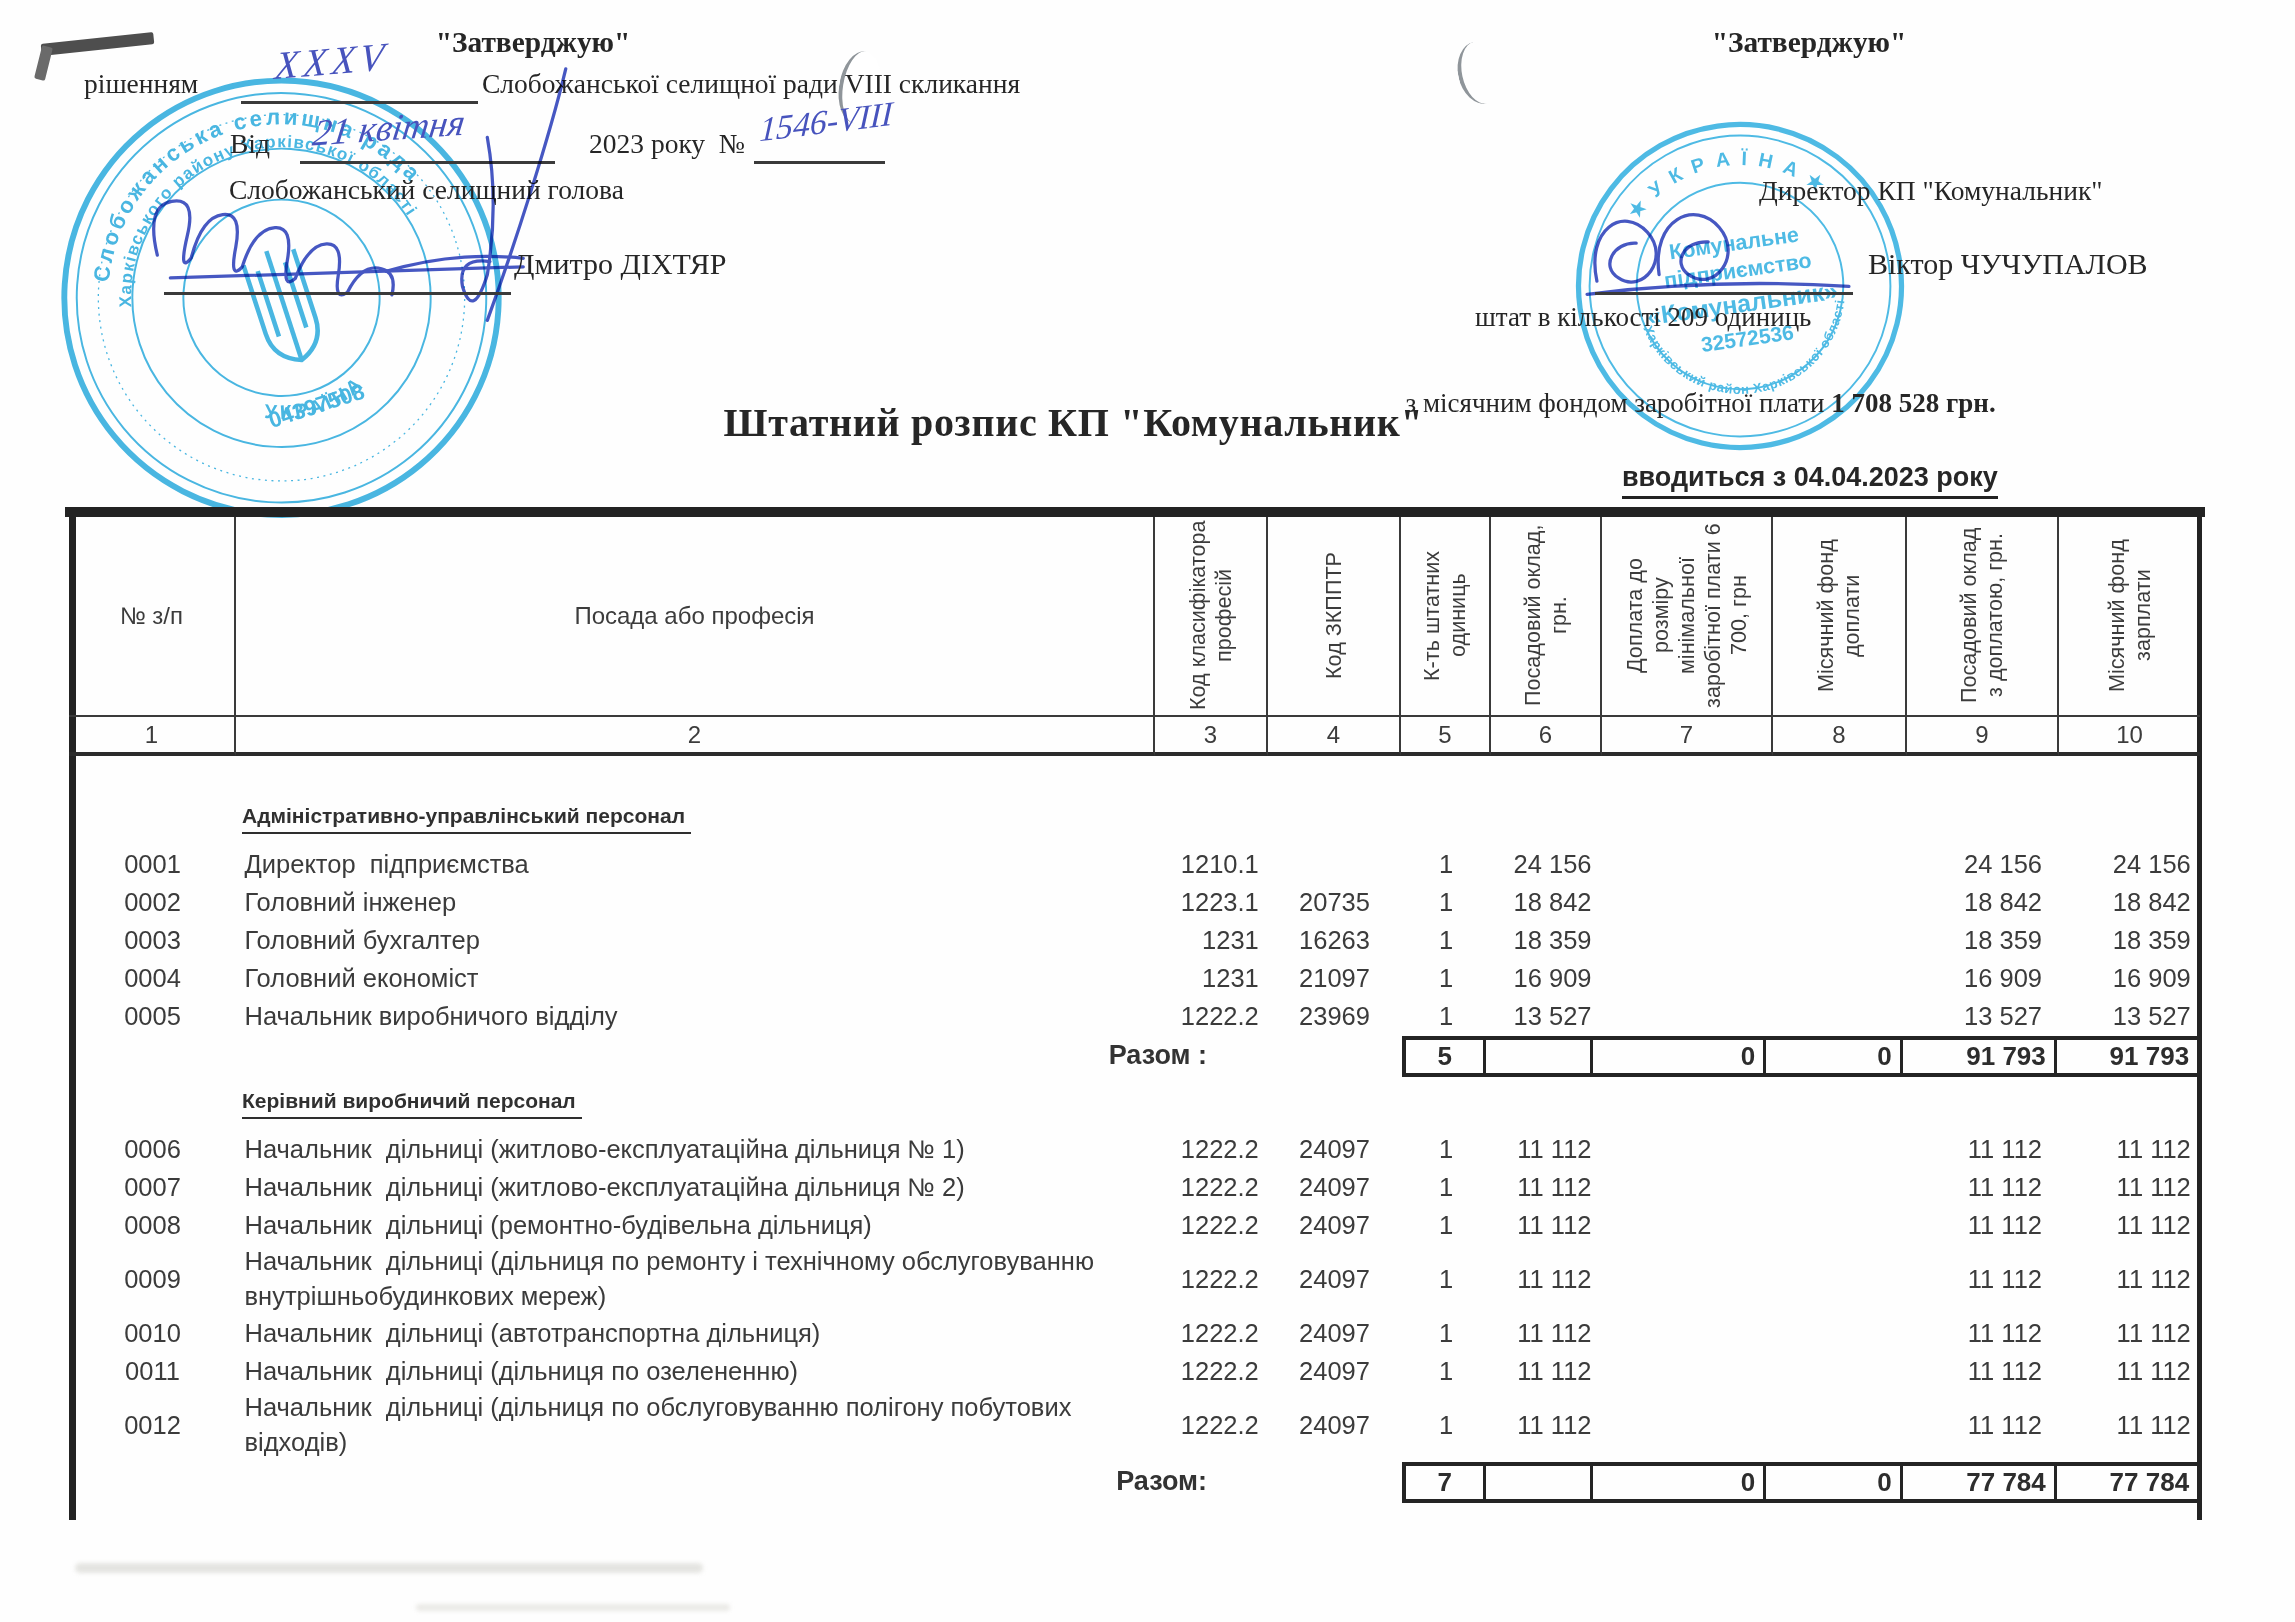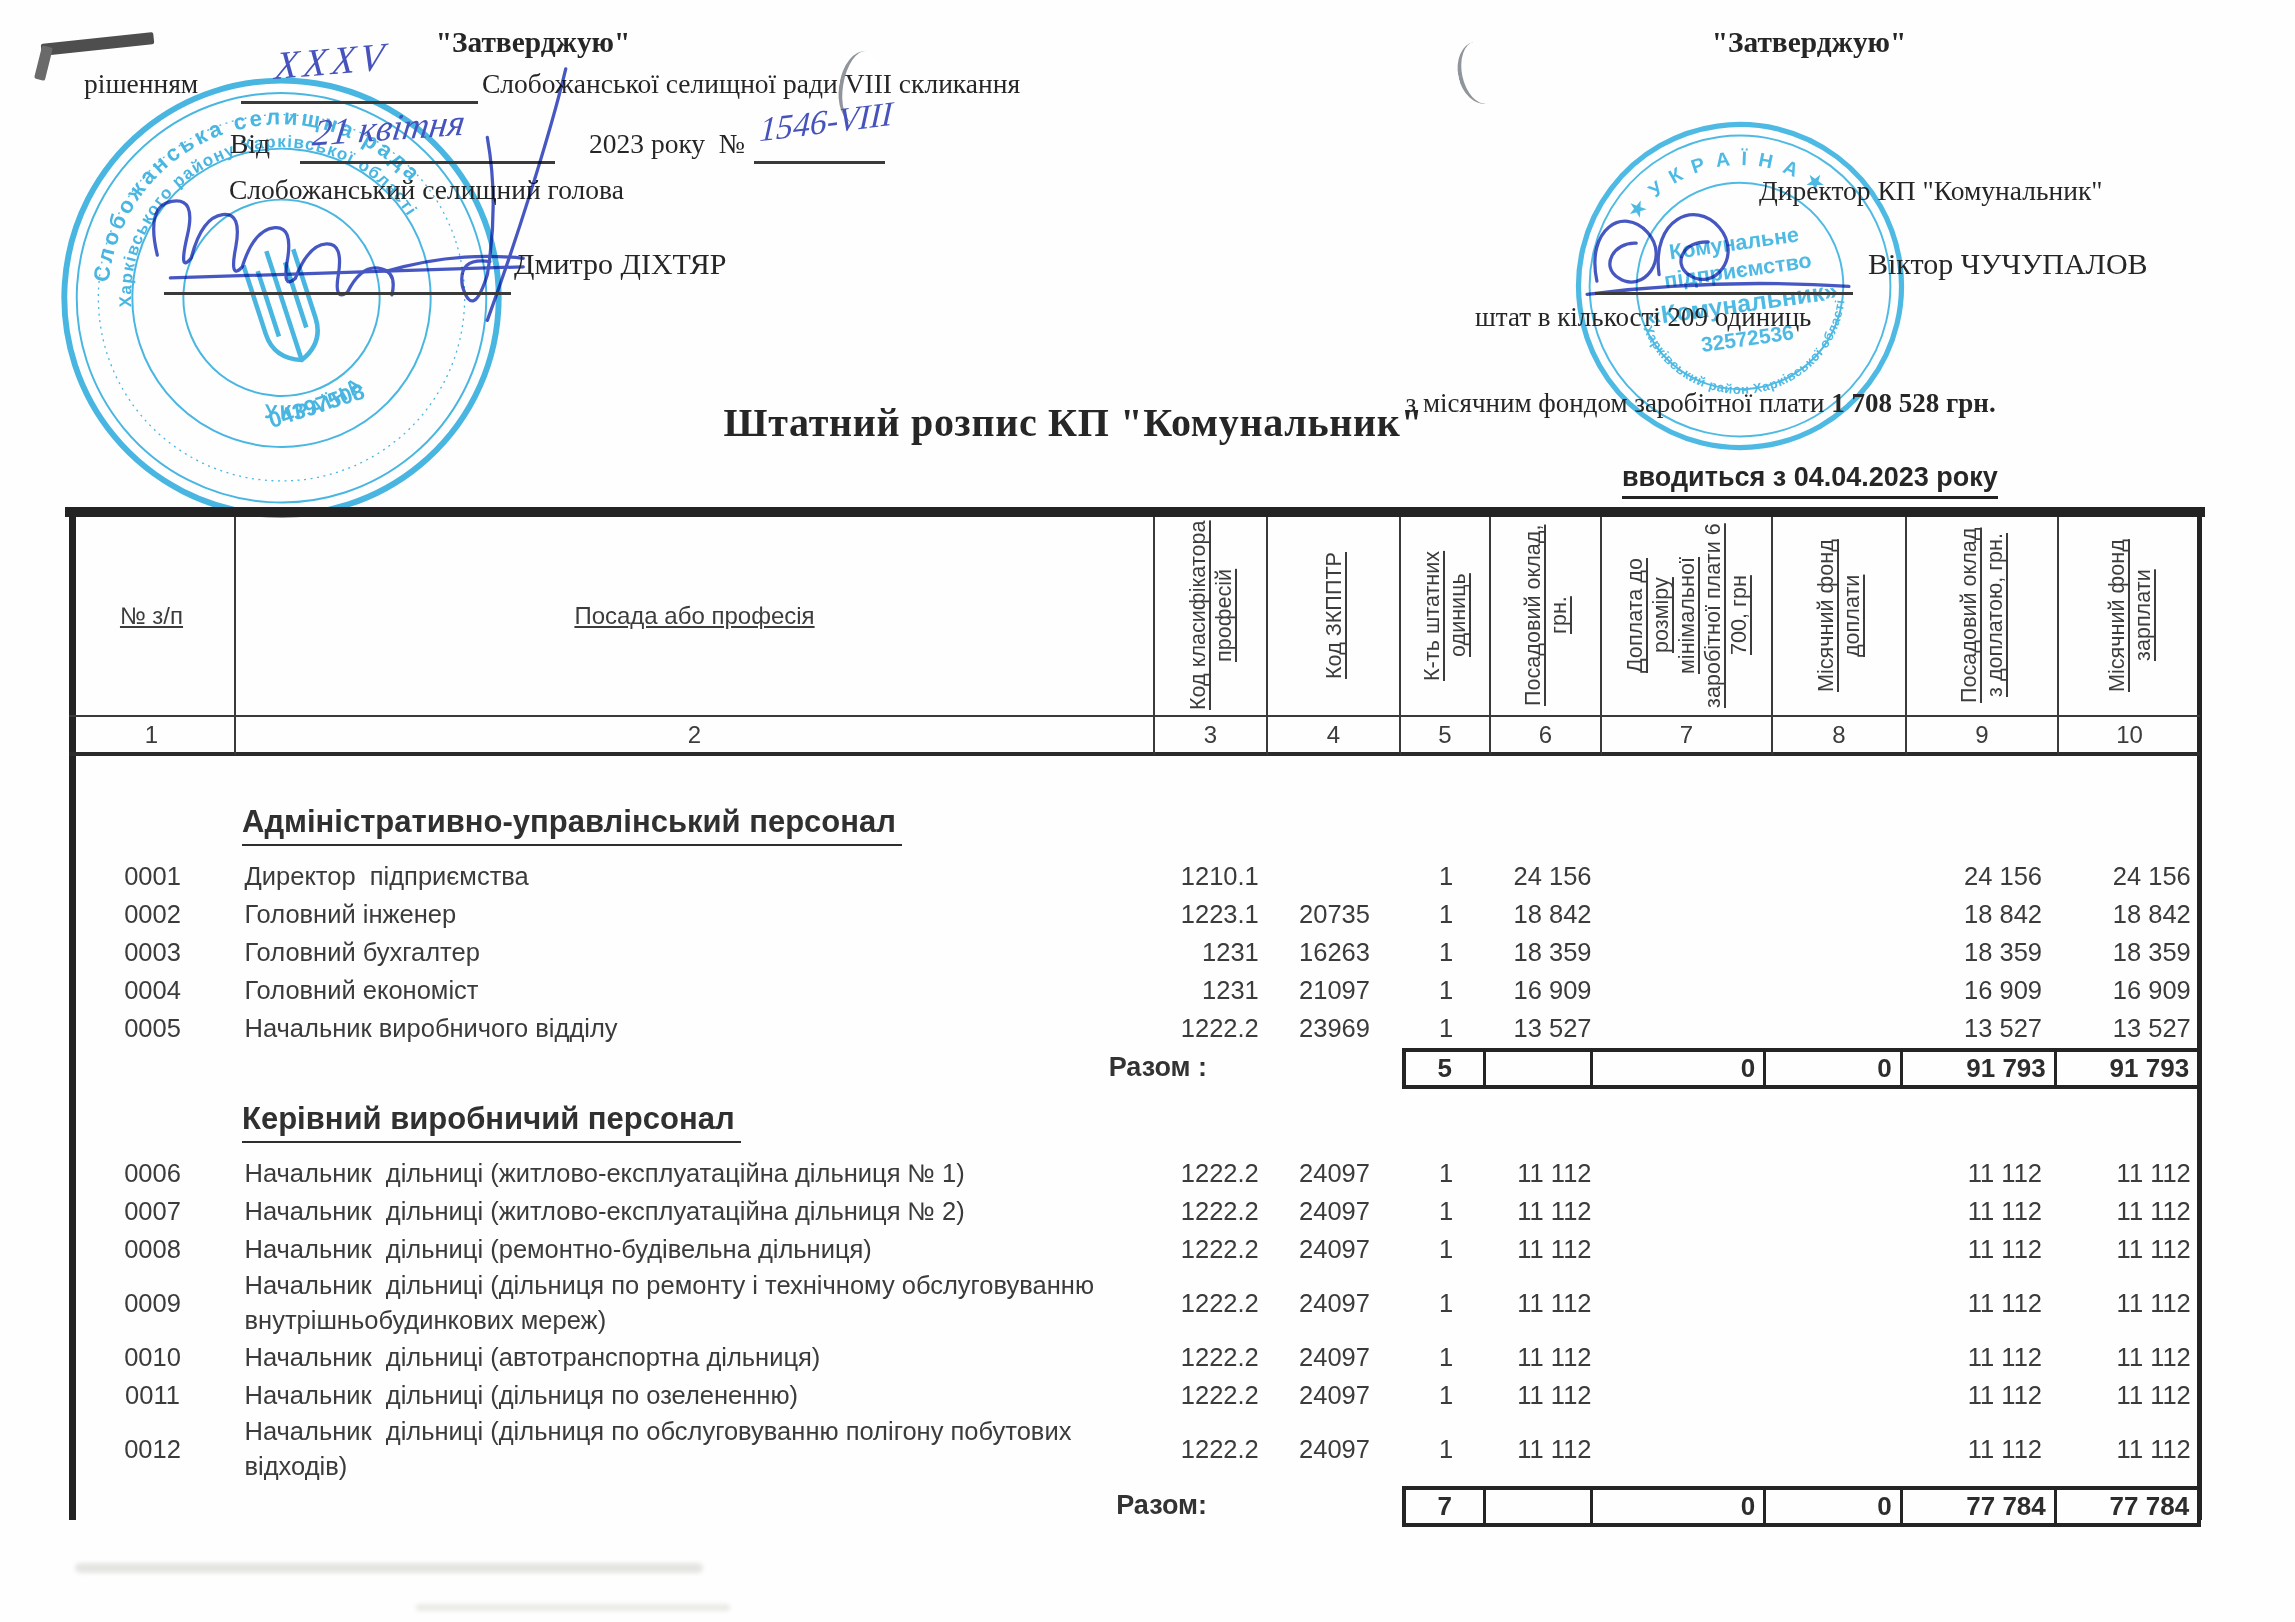--- a/index.html
+++ b/index.html
@@ -14,35 +14,35 @@
   .title{font-weight:bold;font-size:40px;text-align:center;letter-spacing:0.7px;}
   .effective{font-family:"Liberation Sans",sans-serif;font-weight:bold;font-size:27px;
              border-bottom:3.3px solid #222;padding-bottom:2.6px;white-space:nowrap;}
   
   #table-frame{position:absolute;left:69px;top:507px;width:2132px;height:1016px;}
   .b-top{position:absolute;left:-3.9px;top:0;width:2140px;height:9.8px;background:#232323;}
   .b-left{position:absolute;left:0;top:0;width:7.2px;height:1013px;background:#232323;}
   .b-right{position:absolute;right:-1.3px;top:0;width:5.2px;height:1013px;background:#232323;}
   .grid{display:grid;grid-template-columns:167px 919px 113px 133px 90px 111px 171px 134px 152px 141px;}
   #thead{position:absolute;left:0;top:9.8px;width:2132px;height:198px;
-         font-family:"Liberation Sans",sans-serif;color:#3c3c3c;text-decoration:underline;}
+         font-family:"Liberation Sans",sans-serif;color:#3c3c3c;}
   #thead .hcell{border-right:2.6px solid #3a3a3a;display:flex;align-items:center;justify-content:center;}
   #thead .hcell:last-child{border-right:none;}
   .hhor{font-size:24px;text-align:center;}
   .vert{writing-mode:vertical-rl;transform:rotate(180deg);font-size:21.6px;line-height:26px;
         text-align:center;max-height:191px;}
   #tnums{position:absolute;left:0;top:208px;width:2132px;height:41px;
          font-family:"Liberation Sans",sans-serif;font-size:24px;color:#3c3c3c;}
   #tnums .ncell{border-top:2.6px solid #3a3a3a;border-bottom:4.6px solid #2b2b2b;border-right:2.6px solid #3a3a3a;
         display:flex;align-items:center;justify-content:center;}
   #tnums .ncell:last-child{border-right:none;}
   
   #tbody{position:absolute;left:0;top:255px;width:2132px;font-family:"Liberation Sans",sans-serif;
          font-size:25.5px;color:#3b3b3b;}
-  .sec-h{margin:42px 0 0 173px;font-weight:bold;font-size:31px;color:#303030;}
+  .sec-h{margin:42px 0 0 173px;font-weight:bold;font-size:21px;color:#303030;}
   .sec-h span{border-bottom:2.6px solid #2e2e2e;padding:0 6.5px 4.6px 0;}
   .trow + .sec-h{margin-top:12px;}
   .sec-h + .drow{margin-top:17px;}
   .drow{min-height:38px;line-height:37px;align-items:center;}
   .drow .c2{padding:0 39px 0 8.5px;white-space:pre-wrap;line-height:35px;}
   .c1{text-align:center;}
   .c3{text-align:right;padding-right:9.2px;}
   .c4{text-align:center;}
   .c5{text-align:center;}
   .c6{text-align:right;padding-right:10.5px;}

